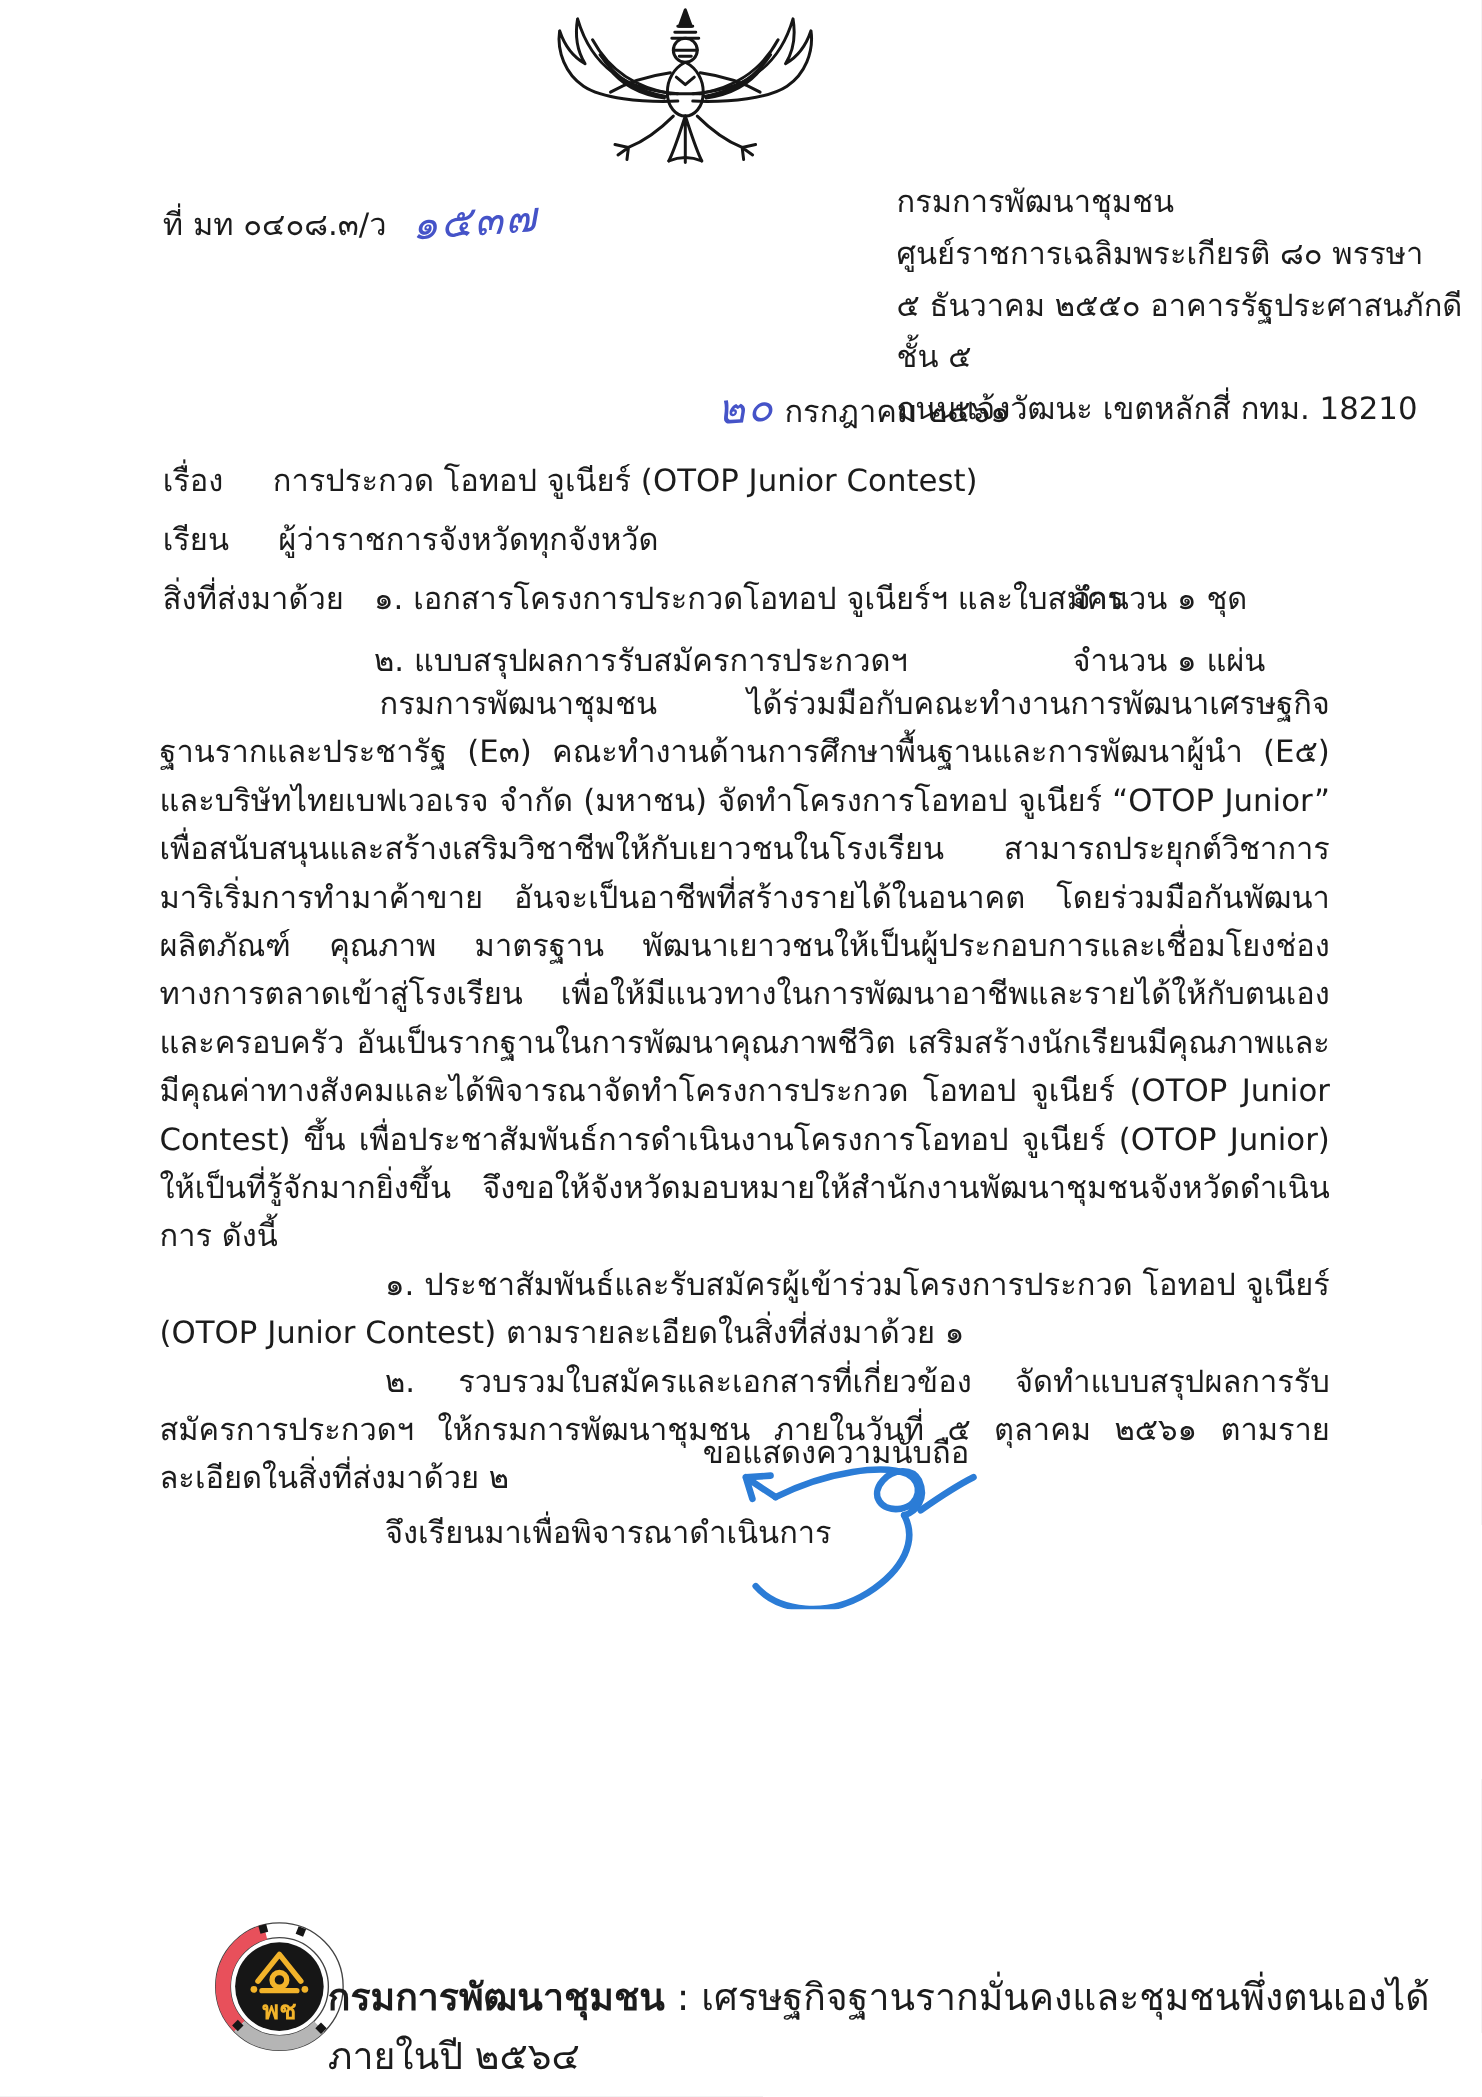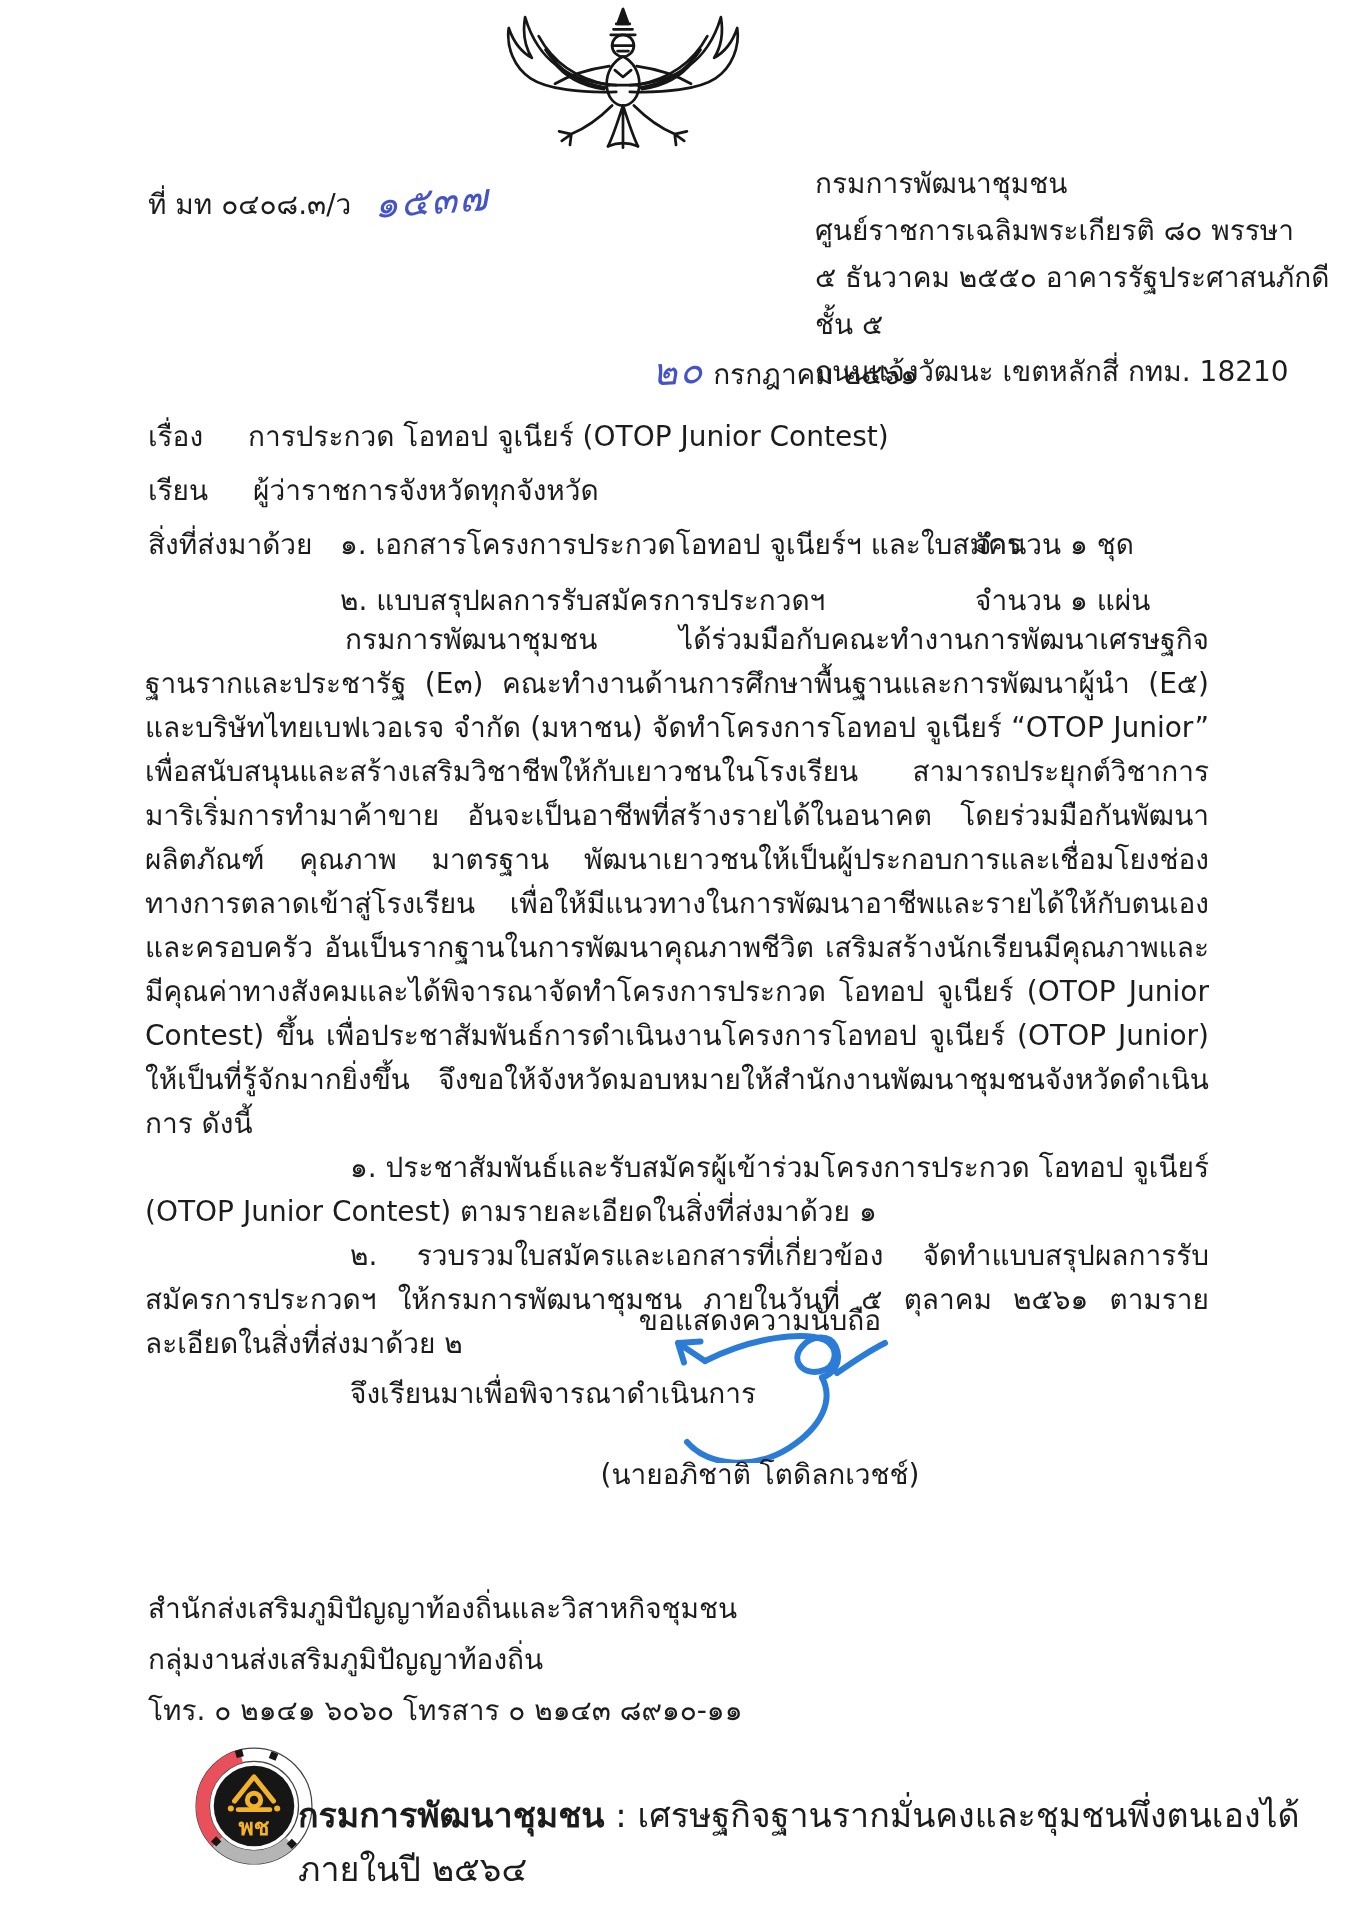--- a/index.html
+++ b/index.html
@@ -115,27 +115,21 @@
 
   <svg class="abs" style="left:615px;top:1328px;" width="330" height="135" viewBox="0 0 220 90" aria-hidden="true">
     <g stroke="#2b7cd6" fill="none" stroke-width="4" stroke-linecap="round" stroke-linejoin="round">
       <path d="M60,22 L42,10 M42,10 l15,-1 M42,10 l4,13"></path>
       <path d="M60,22 C92,6 126,2 140,8 C150,13 148,27 136,29 C124,31 117,21 125,12 C131,5 143,4 147,12 C152,23 145,31 138,33"></path>
       <path d="M138,33 C146,48 138,66 116,80 C92,95 62,92 48,76"></path>
       <path d="M148,30 C158,23 168,16 180,10"></path>
     </g>
   </svg>
 
-  <div class="abs signblock" style="left:530px;top:1452px;">(นายอภิชาติ  โตดิลกเวชช์)</div>
 
-  <div class="abs footerblock" style="left:148px;top:1583px;">
-    <div>สำนักส่งเสริมภูมิปัญญาท้องถิ่นและวิสาหกิจชุมชน</div>
-    <div>กลุ่มงานส่งเสริมภูมิปัญญาท้องถิ่น</div>
-    <div>โทร. ๐ ๒๑๔๑ ๖๐๖๐  โทรสาร ๐ ๒๑๔๓ ๘๙๑๐-๑๑</div>
-  </div>
 
   <svg class="abs" style="left:193px;top:1745px;" width="122" height="122" viewBox="0 0 100 100" aria-hidden="true">
 
     <circle cx="50" cy="50" r="47.5" fill="none" stroke="#444" stroke-width="1"></circle>
     <circle cx="50" cy="50" r="36.5" fill="none" stroke="#444" stroke-width="1"></circle>
 
     <circle cx="50" cy="50" r="42" fill="none" stroke="#e8505b" stroke-width="11" stroke-dasharray="88 176" stroke-dashoffset="-99"></circle>
 
     <circle cx="50" cy="50" r="42" fill="none" stroke="#b5b5b5" stroke-width="11" stroke-dasharray="66 198" stroke-dashoffset="-33"></circle>
 

